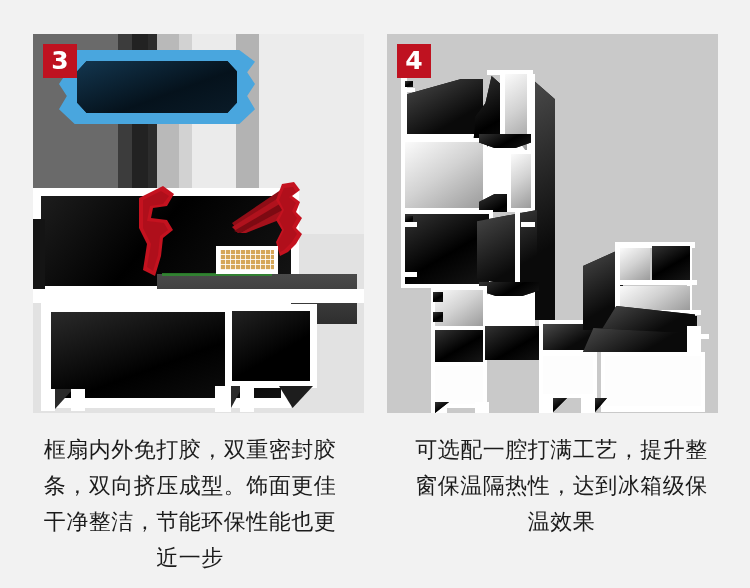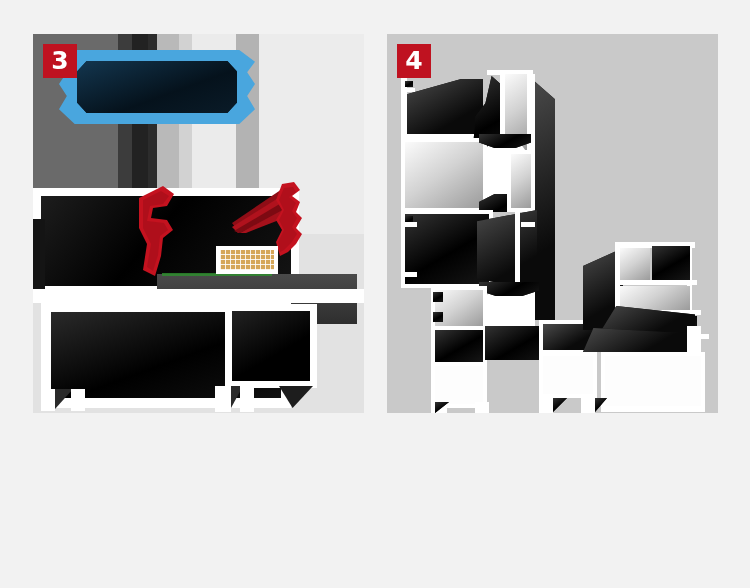--- a/index.html
+++ b/index.html
@@ -272,20 +272,26 @@
           <div class="foot f2"></div>
           <div class="foot f3"></div>
           <div class="fk k2"></div>
           <div class="foot f4"></div>
           <div class="fk k3"></div>
         </div>
 
         <div class="badge">3</div>
       </div>
 
+      <div class="caption">
+        <div>框扇内外免打胶，双重密封胶</div>
+        <div>条，双向挤压成型。饰面更佳</div>
+        <div>干净整洁，节能环保性能也更</div>
+        <div>近一步</div>
+      </div>
     </div>
 
     <div class="column">
 
       <div class="panel panel-right panel-b">
         <div class="rp">
 
           <div class="diag" style="left:18px; top:45px; width:78px; height:56px;
                clip-path: polygon(72% 0, 100% 0, 100% 100%, 0 100%, 0 28%);"></div>
           <div class="wshell" style="left:14px; top:44px; width:6px; height:62px;"></div>
@@ -381,16 +387,21 @@
           <div class="blk" style="left:166px; top:364px; width:14px; height:14px;
                clip-path: polygon(0 0,100% 0,0 100%);"></div>
           <div class="wshell" style="left:194px; top:364px; width:14px; height:16px;"></div>
           <div class="blk" style="left:208px; top:364px; width:12px; height:14px;
                clip-path: polygon(0 0,100% 0,0 100%);"></div>
         </div>
 
         <div class="badge">4</div>
       </div>
 
+      <div class="caption caption-right">
+        <div>可选配一腔打满工艺，提升整</div>
+        <div>窗保温隔热性，达到冰箱级保</div>
+        <div>温效果</div>
+      </div>
     </div>
 
   </div>
 </div>
 
 </body></html>

